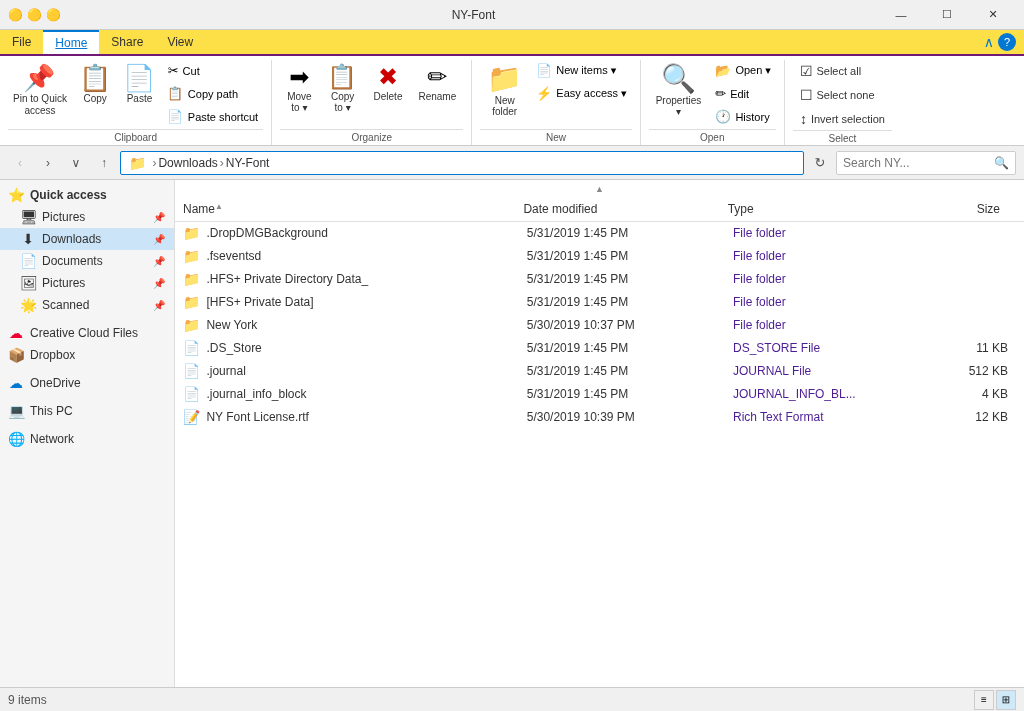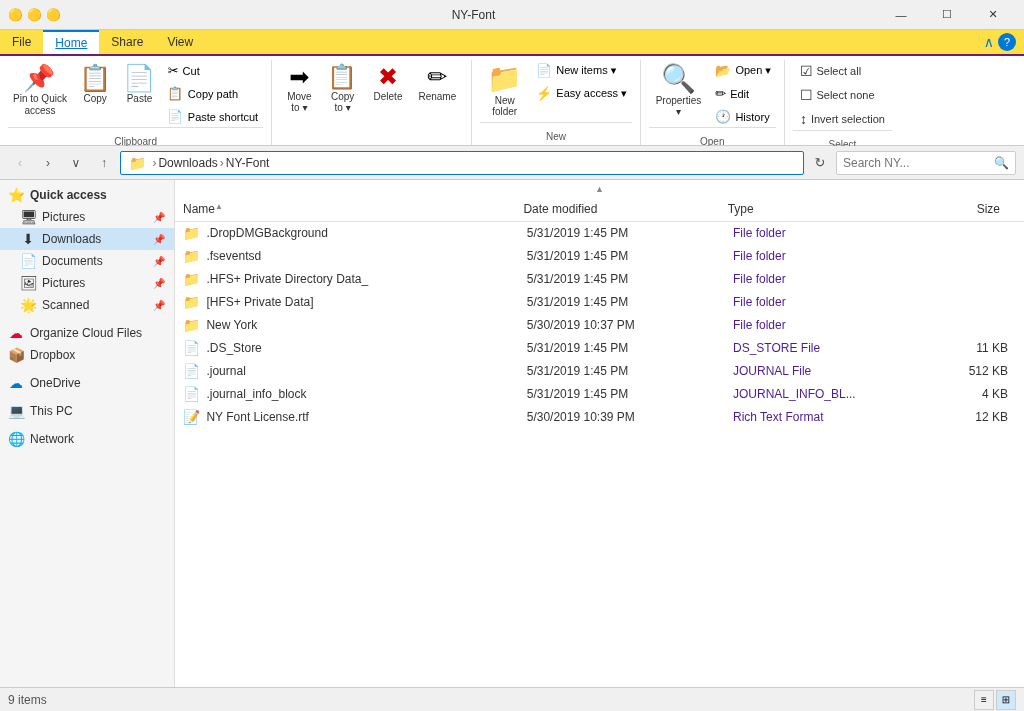--- a/index.html
+++ b/index.html
@@ -17,21 +17,21 @@
 
     
     .ribbon-tabs { display: flex; background: #fde047; height: 26px; border-bottom: 2px solid #701a75; }
     .ribbon-tab { padding: 4px 12px; cursor: pointer; font-size: 12px; color: #333; border: none; background: transparent; }
     .ribbon-tab.active { background: white; border-top: 2px solid #0078d4; color: #0078d4; text-decoration: underline; }
 
     
     .ribbon { display: flex; background: white; border-bottom: 1px solid #ccc; padding: 4px 4px 0; gap: 4px; height: 90px; }
     .ribbon-group { display: flex; flex-direction: column; border-right: 1px solid #ddd; padding: 0 8px 0 4px; min-width: 60px; }
     .ribbon-group-content { display: flex; flex: 1; align-items: flex-start; gap: 2px; }
-    .ribbon-group-label { font-size: 10px; color: #555; text-align: center; padding: 8px 0; border-top: 1px solid #ddd; margin-top: auto; }
+    .ribbon-group-label { font-size: 10px; color: #555; text-align: center; padding: 2px 0; border-top: 1px solid #ddd; margin-top: auto; }
     .ribbon-btn-small { display: flex; align-items: center; gap: 4px; padding: 2px 4px; cursor: pointer; border: 1px solid transparent; border-radius: 2px; background: transparent; width: 100%; }
 
     
     .address-bar { display: flex; align-items: center; background: #f0f0f0; height: 34px; padding: 4px 8px; gap: 4px; border-bottom: 1px solid #ccc; }
     .nav-btn { width: 24px; height: 24px; border: 1px solid transparent; background: transparent; cursor: pointer; display: flex; align-items: center; justify-content: center; font-size: 12px; border-radius: 2px; color: #555; }
     .nav-btn.disabled { color: #bbb; cursor: default; }
     .address-path { flex: 1; height: 24px; background: white; border: 1px solid #0078d4; border-radius: 2px; display: flex; align-items: center; padding: 0 8px; font-size: 12px; color: #333; cursor: pointer; }
     .path-sep { color: #777; margin: 0 2px; }
     .path-folder { color: #333; }
     .path-folder.current { font-weight: 500; }
@@ -156,20 +156,21 @@
       </div>
       <div style="display:flex;flex-direction:column;align-items:center;gap:2px;padding:4px 6px;cursor:pointer;border:1px solid transparent;border-radius:2px;background:transparent;">
         <span style="font-size:24px;line-height:1;color:#cc0000;">✖</span>
         <span style="font-size:10px;color:#333;text-align:center;">Delete</span>
       </div>
       <div style="display:flex;flex-direction:column;align-items:center;gap:2px;padding:4px 6px;cursor:pointer;border:1px solid transparent;border-radius:2px;background:transparent;">
         <span style="font-size:24px;line-height:1;">✏</span>
         <span style="font-size:10px;color:#333;text-align:center;">Rename</span>
       </div>
     </div>
+    <div class="ribbon-group-label">Organize</div>
   </div>
 
   <div class="ribbon-group">
     <div class="ribbon-group-content">
       <div style="display:flex;flex-direction:column;align-items:center;gap:2px;padding:4px 6px;cursor:pointer;border:1px solid transparent;border-radius:2px;background:transparent;">
         <span style="font-size:28px;line-height:1;color:#dcb000;">📁</span>
         <span style="font-size:10px;color:#333;text-align:center;">New<br>folder</span>
       </div>
       <div style="display:flex;flex-direction:column;gap:2px;justify-content:center;">
         <div class="ribbon-btn-small">
@@ -277,21 +278,21 @@
       <span class="sidebar-pin">📌</span>
     </div>
     <div class="sidebar-item" style="padding-left:20px;">
       <span class="sidebar-icon" style="color:#f0a000;">🌟</span>
       <span>Scanned</span>
       <span class="sidebar-pin">📌</span>
     </div>
     <div style="height:6px;"></div>
     <div class="sidebar-item">
       <span class="sidebar-icon" style="color:#e03;">☁</span>
-      <span>Organize Cloud Files</span>
+      <span>Creative Cloud Files</span>
     </div>
     <div class="sidebar-item">
       <span class="sidebar-icon" style="color:#0061ff;">📦</span>
       <span>Dropbox</span>
     </div>
     <div style="height:6px;"></div>
     <div class="sidebar-item">
       <span class="sidebar-icon" style="color:#0078d4;">☁</span>
       <span>OneDrive</span>
     </div>

